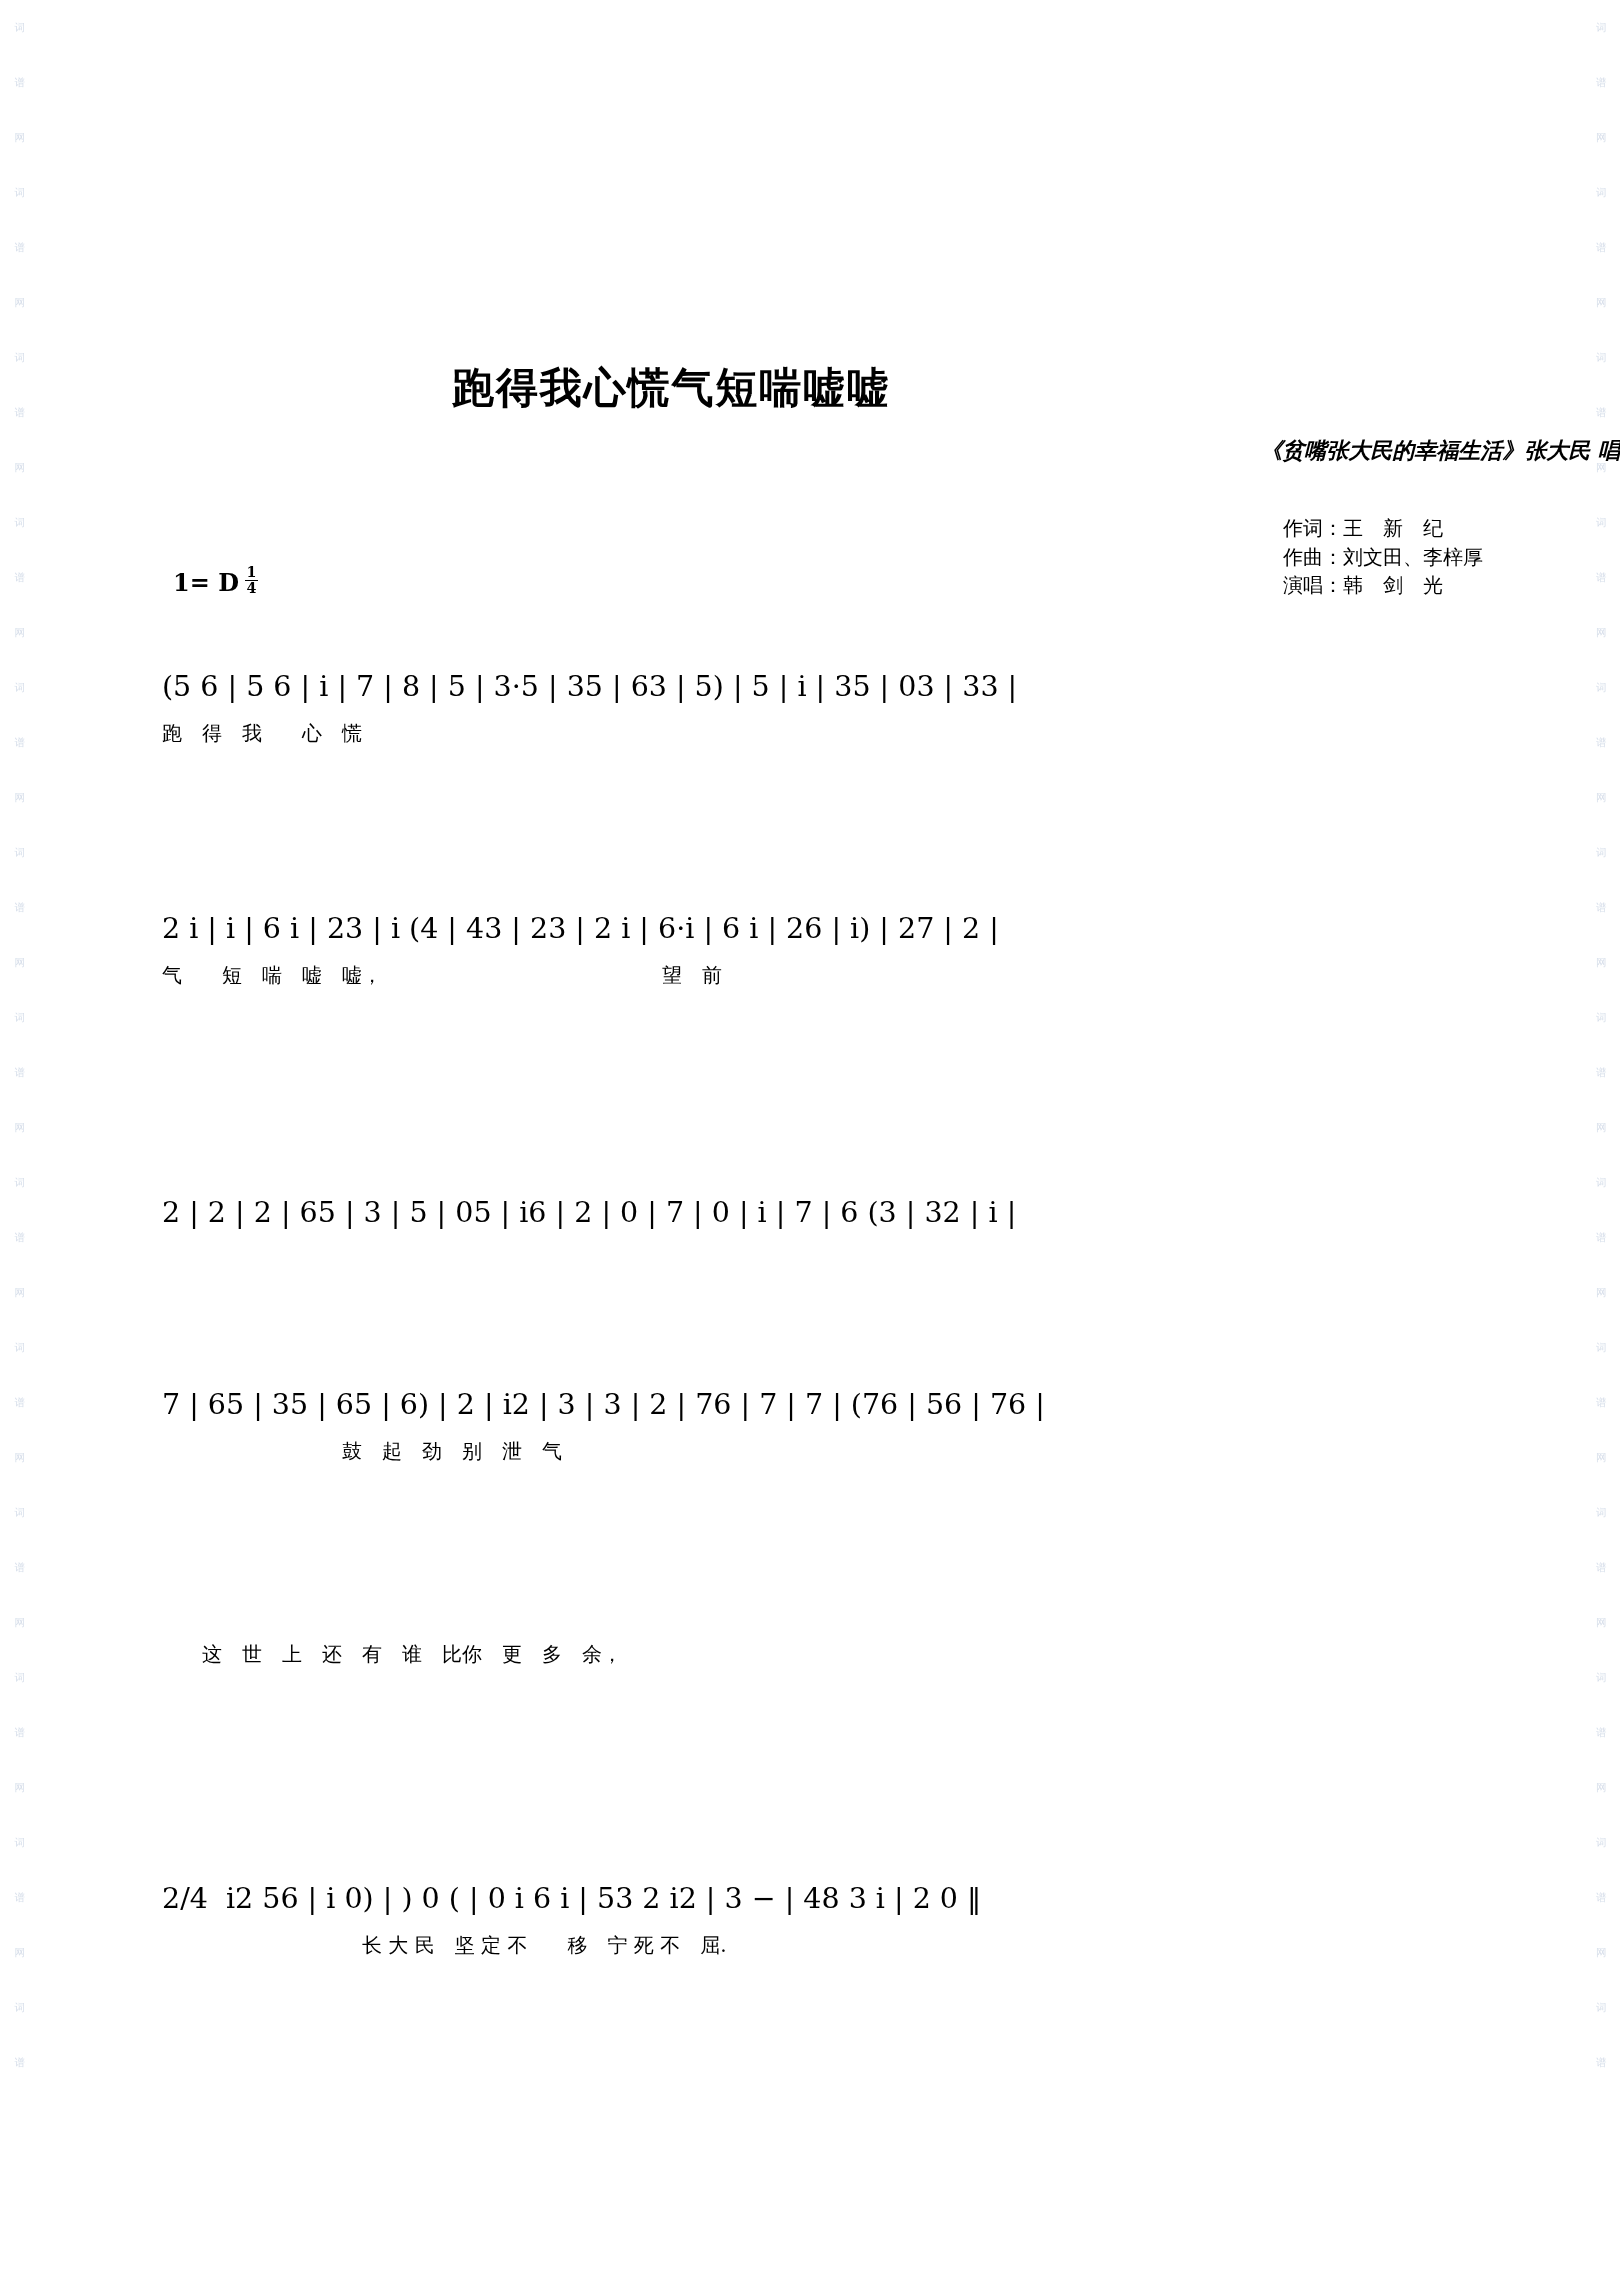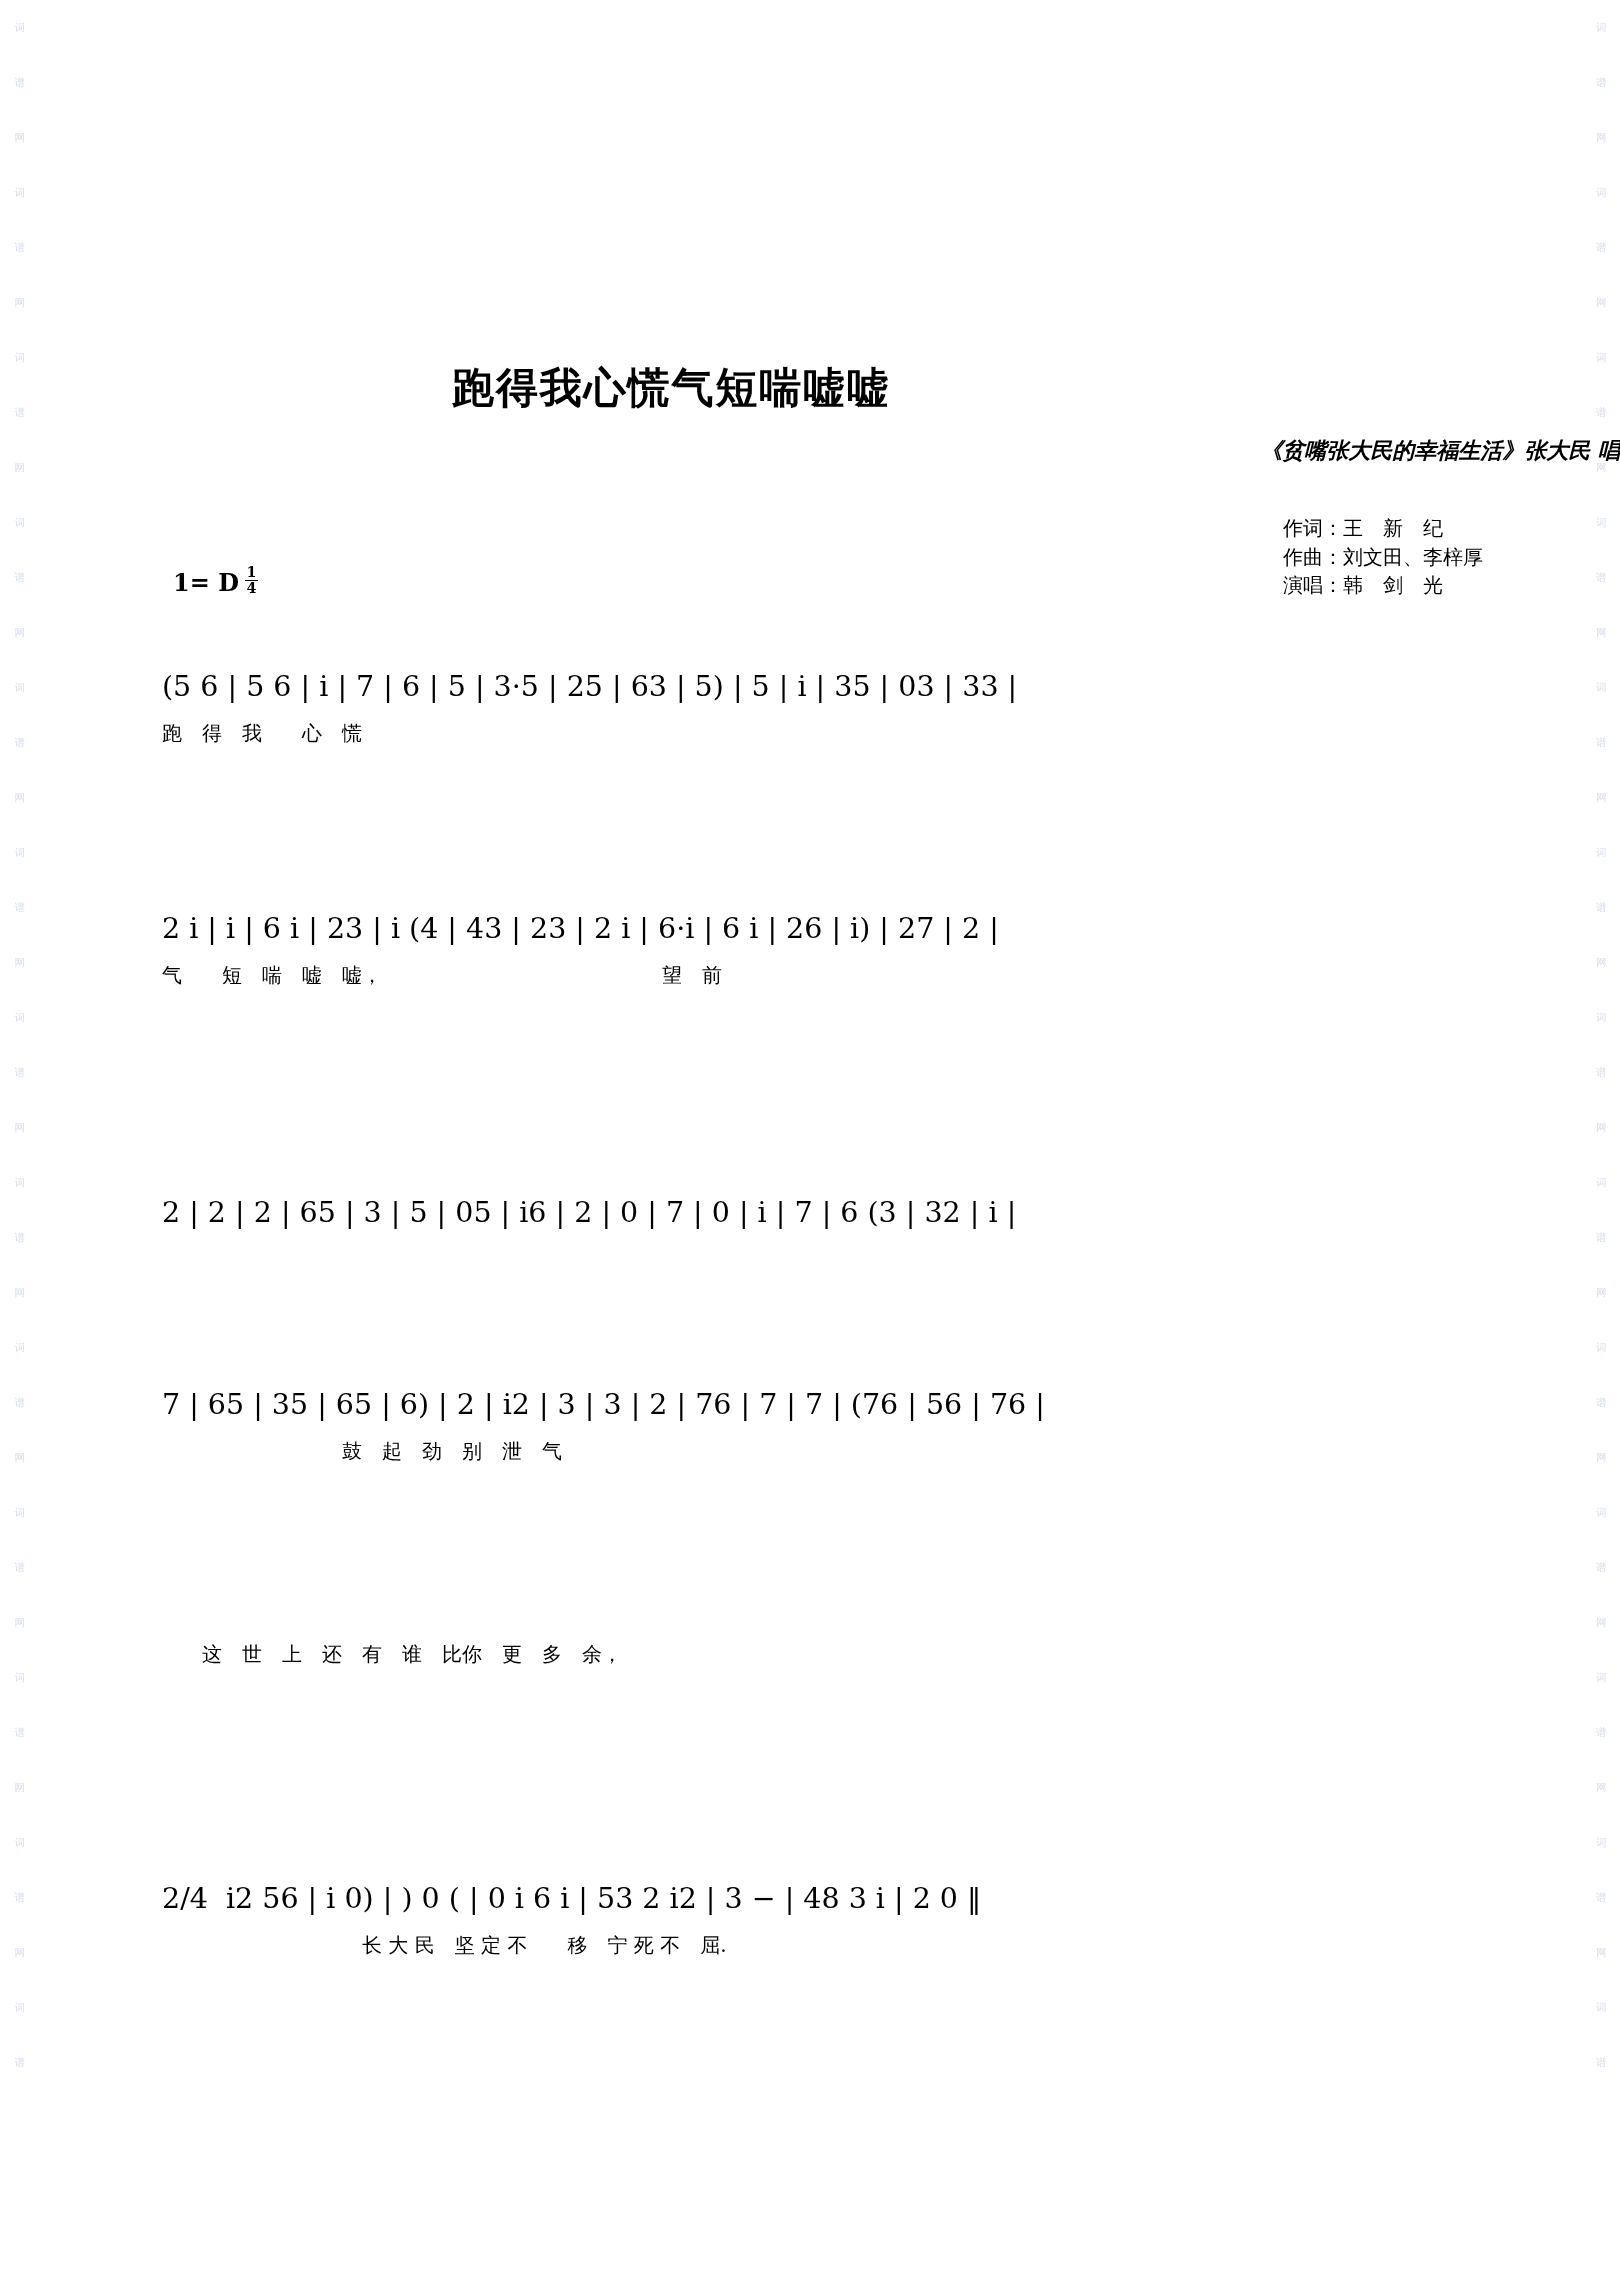--- a/index.html
+++ b/index.html
@@ -227,21 +227,21 @@
 
     <div class="keysig">
       <span>1= D</span>
       <span class="frac">
         <span class="num">1</span>
         <span class="den">4</span>
       </span>
     </div>
 
     <div class="system sys1">
-      <div class="notes">(5 6 | 5 6 | i | 7 | 6 | 5 | 3·5 | 25 | 63 | 5) | 5 | i | 35 | 03 | 33 |</div>
+      <div class="notes">(5 6 | 5 6 | i | 7 | 8 | 5 | 3·5 | 35 | 63 | 5) | 5 | i | 35 | 03 | 33 |</div>
       <div class="lyrics">跑　得　我　　心　慌</div>
     </div>
 
     <div class="system sys2">
       <div class="notes">2 i | i | 6 i | 23 | i (4 | 43 | 23 | 2 i | 6·i | 6 i | 26 | i) | 27 | 2 |</div>
       <div class="lyrics">气　　短　喘　嘘　嘘，　　　　　　　　　　　　　　望　前</div>
     </div>
 
     <div class="system sys3">
       <div class="notes">2 | 2 | 2 | 65 | 3 | 5 | 05 | i6 | 2 | 0 | 7 | 0 | i | 7 | 6 (3 | 32 | i |</div>

